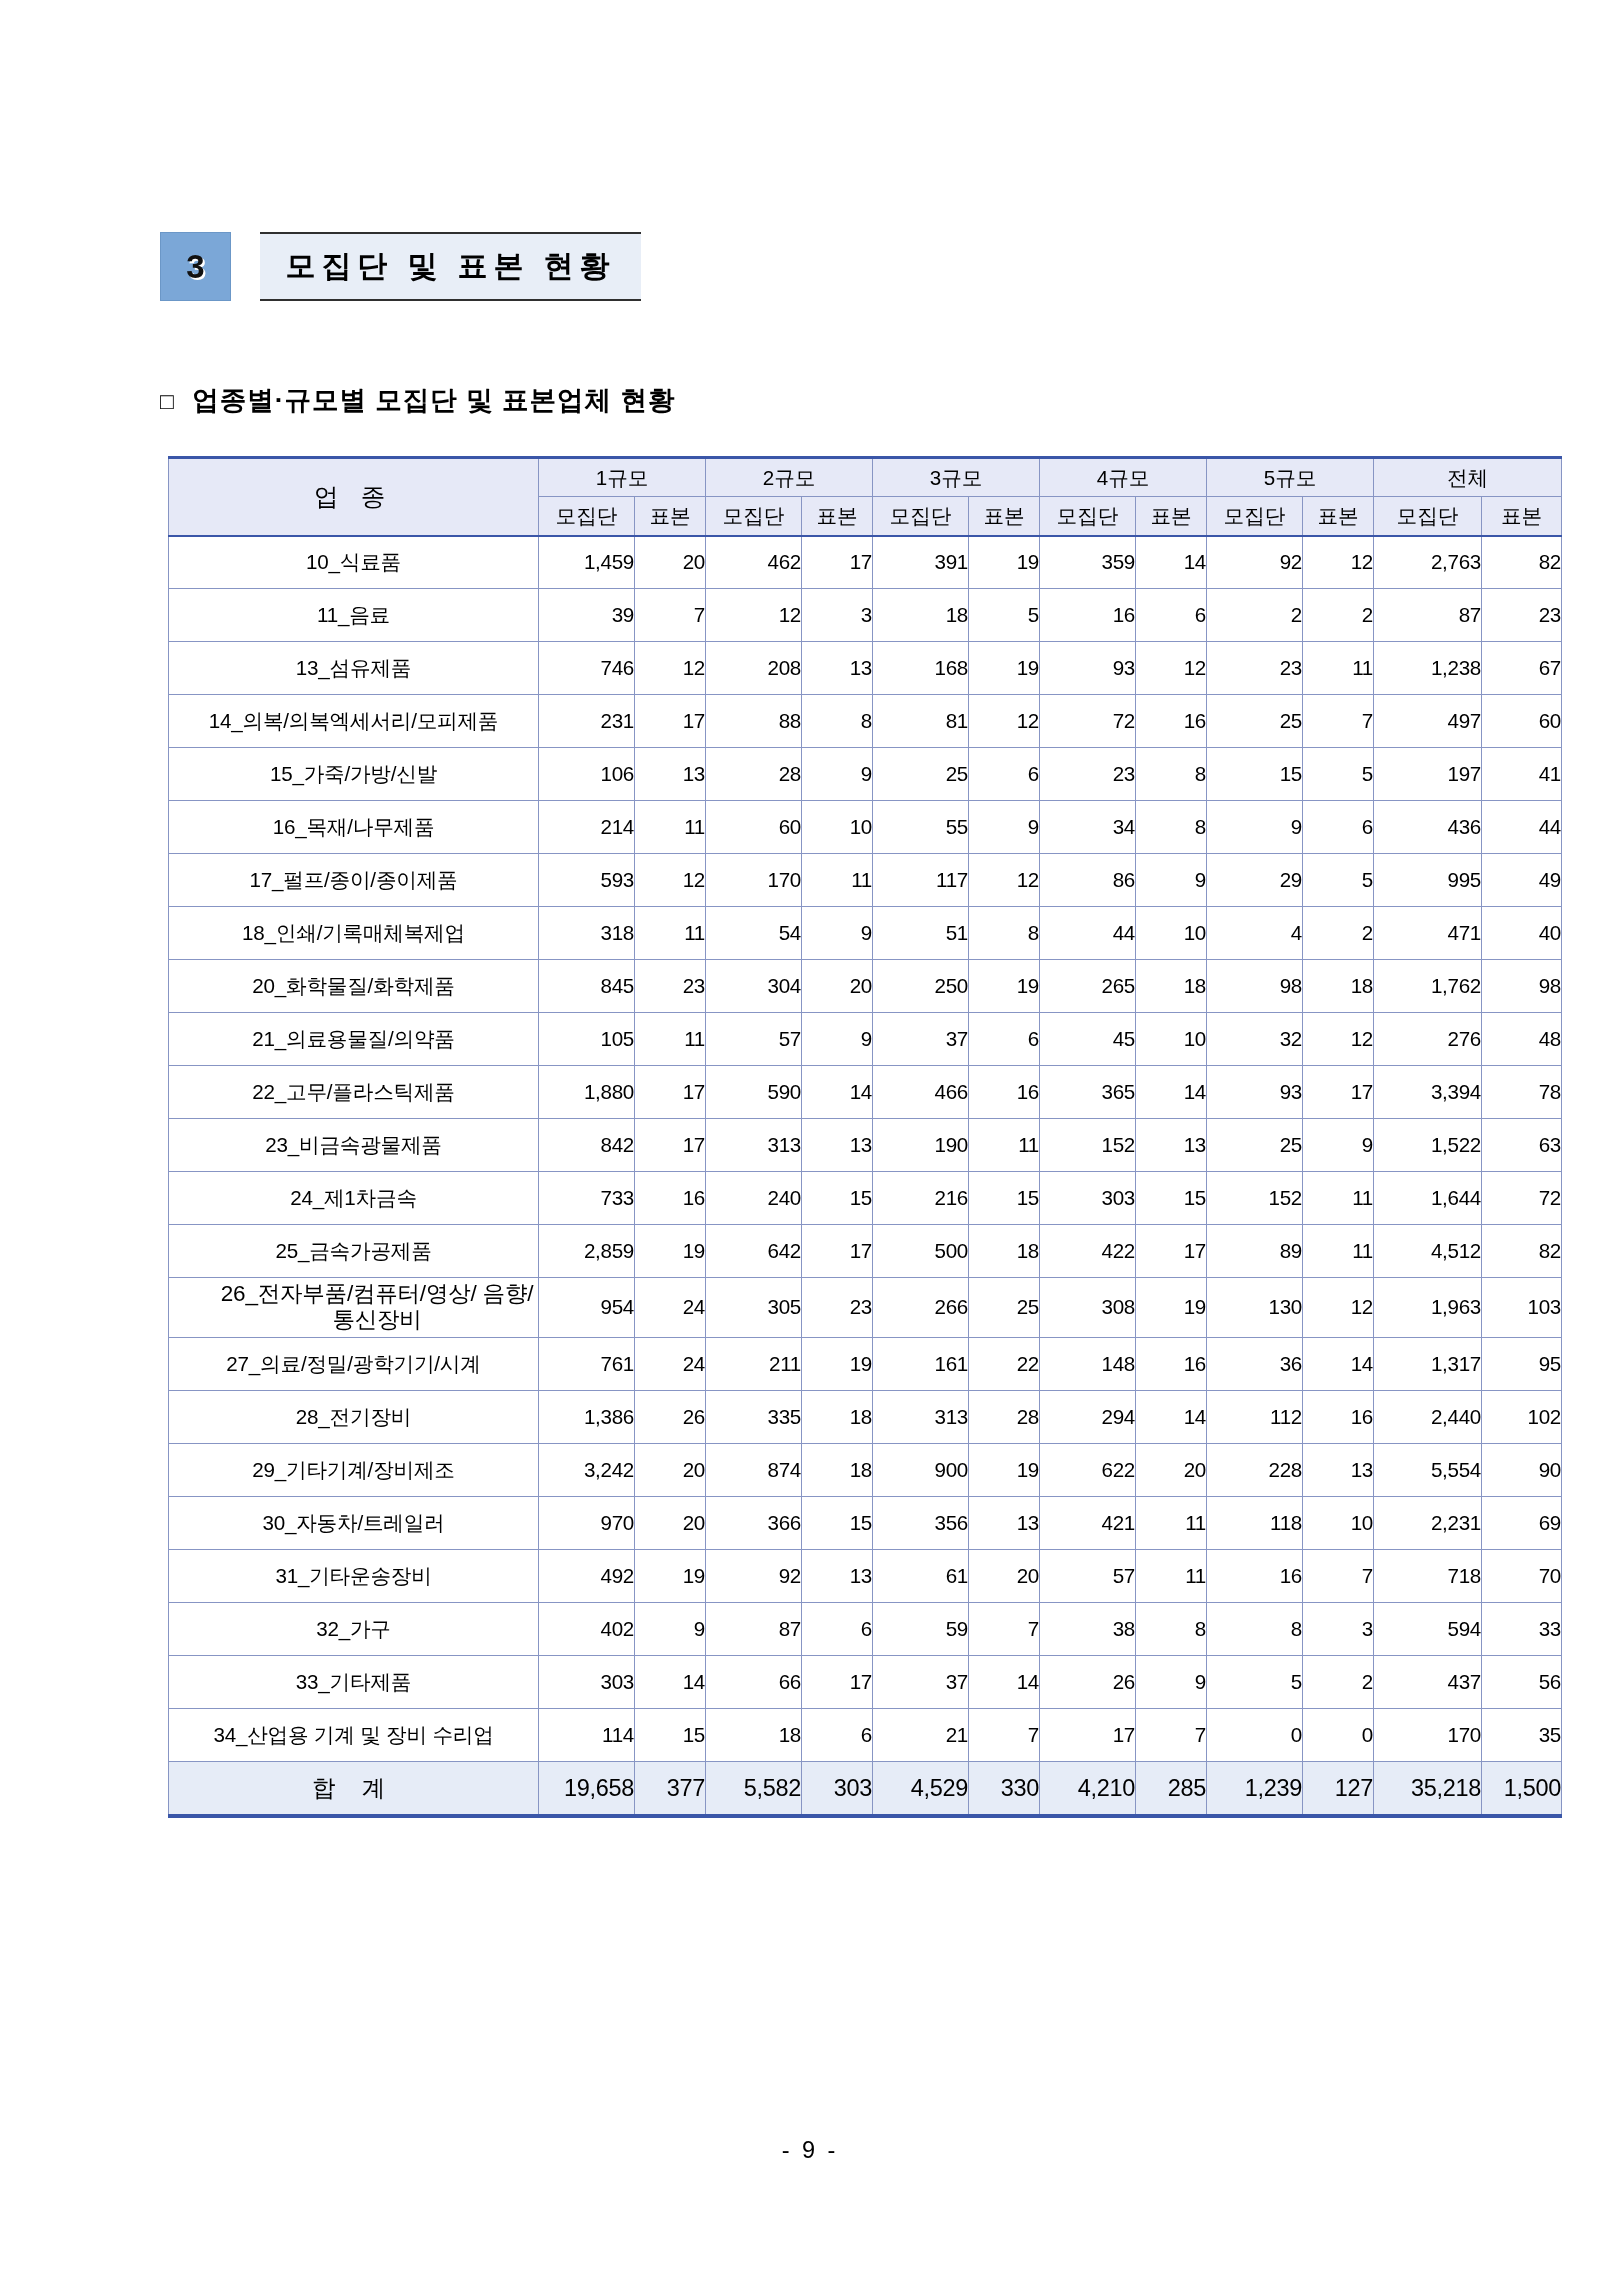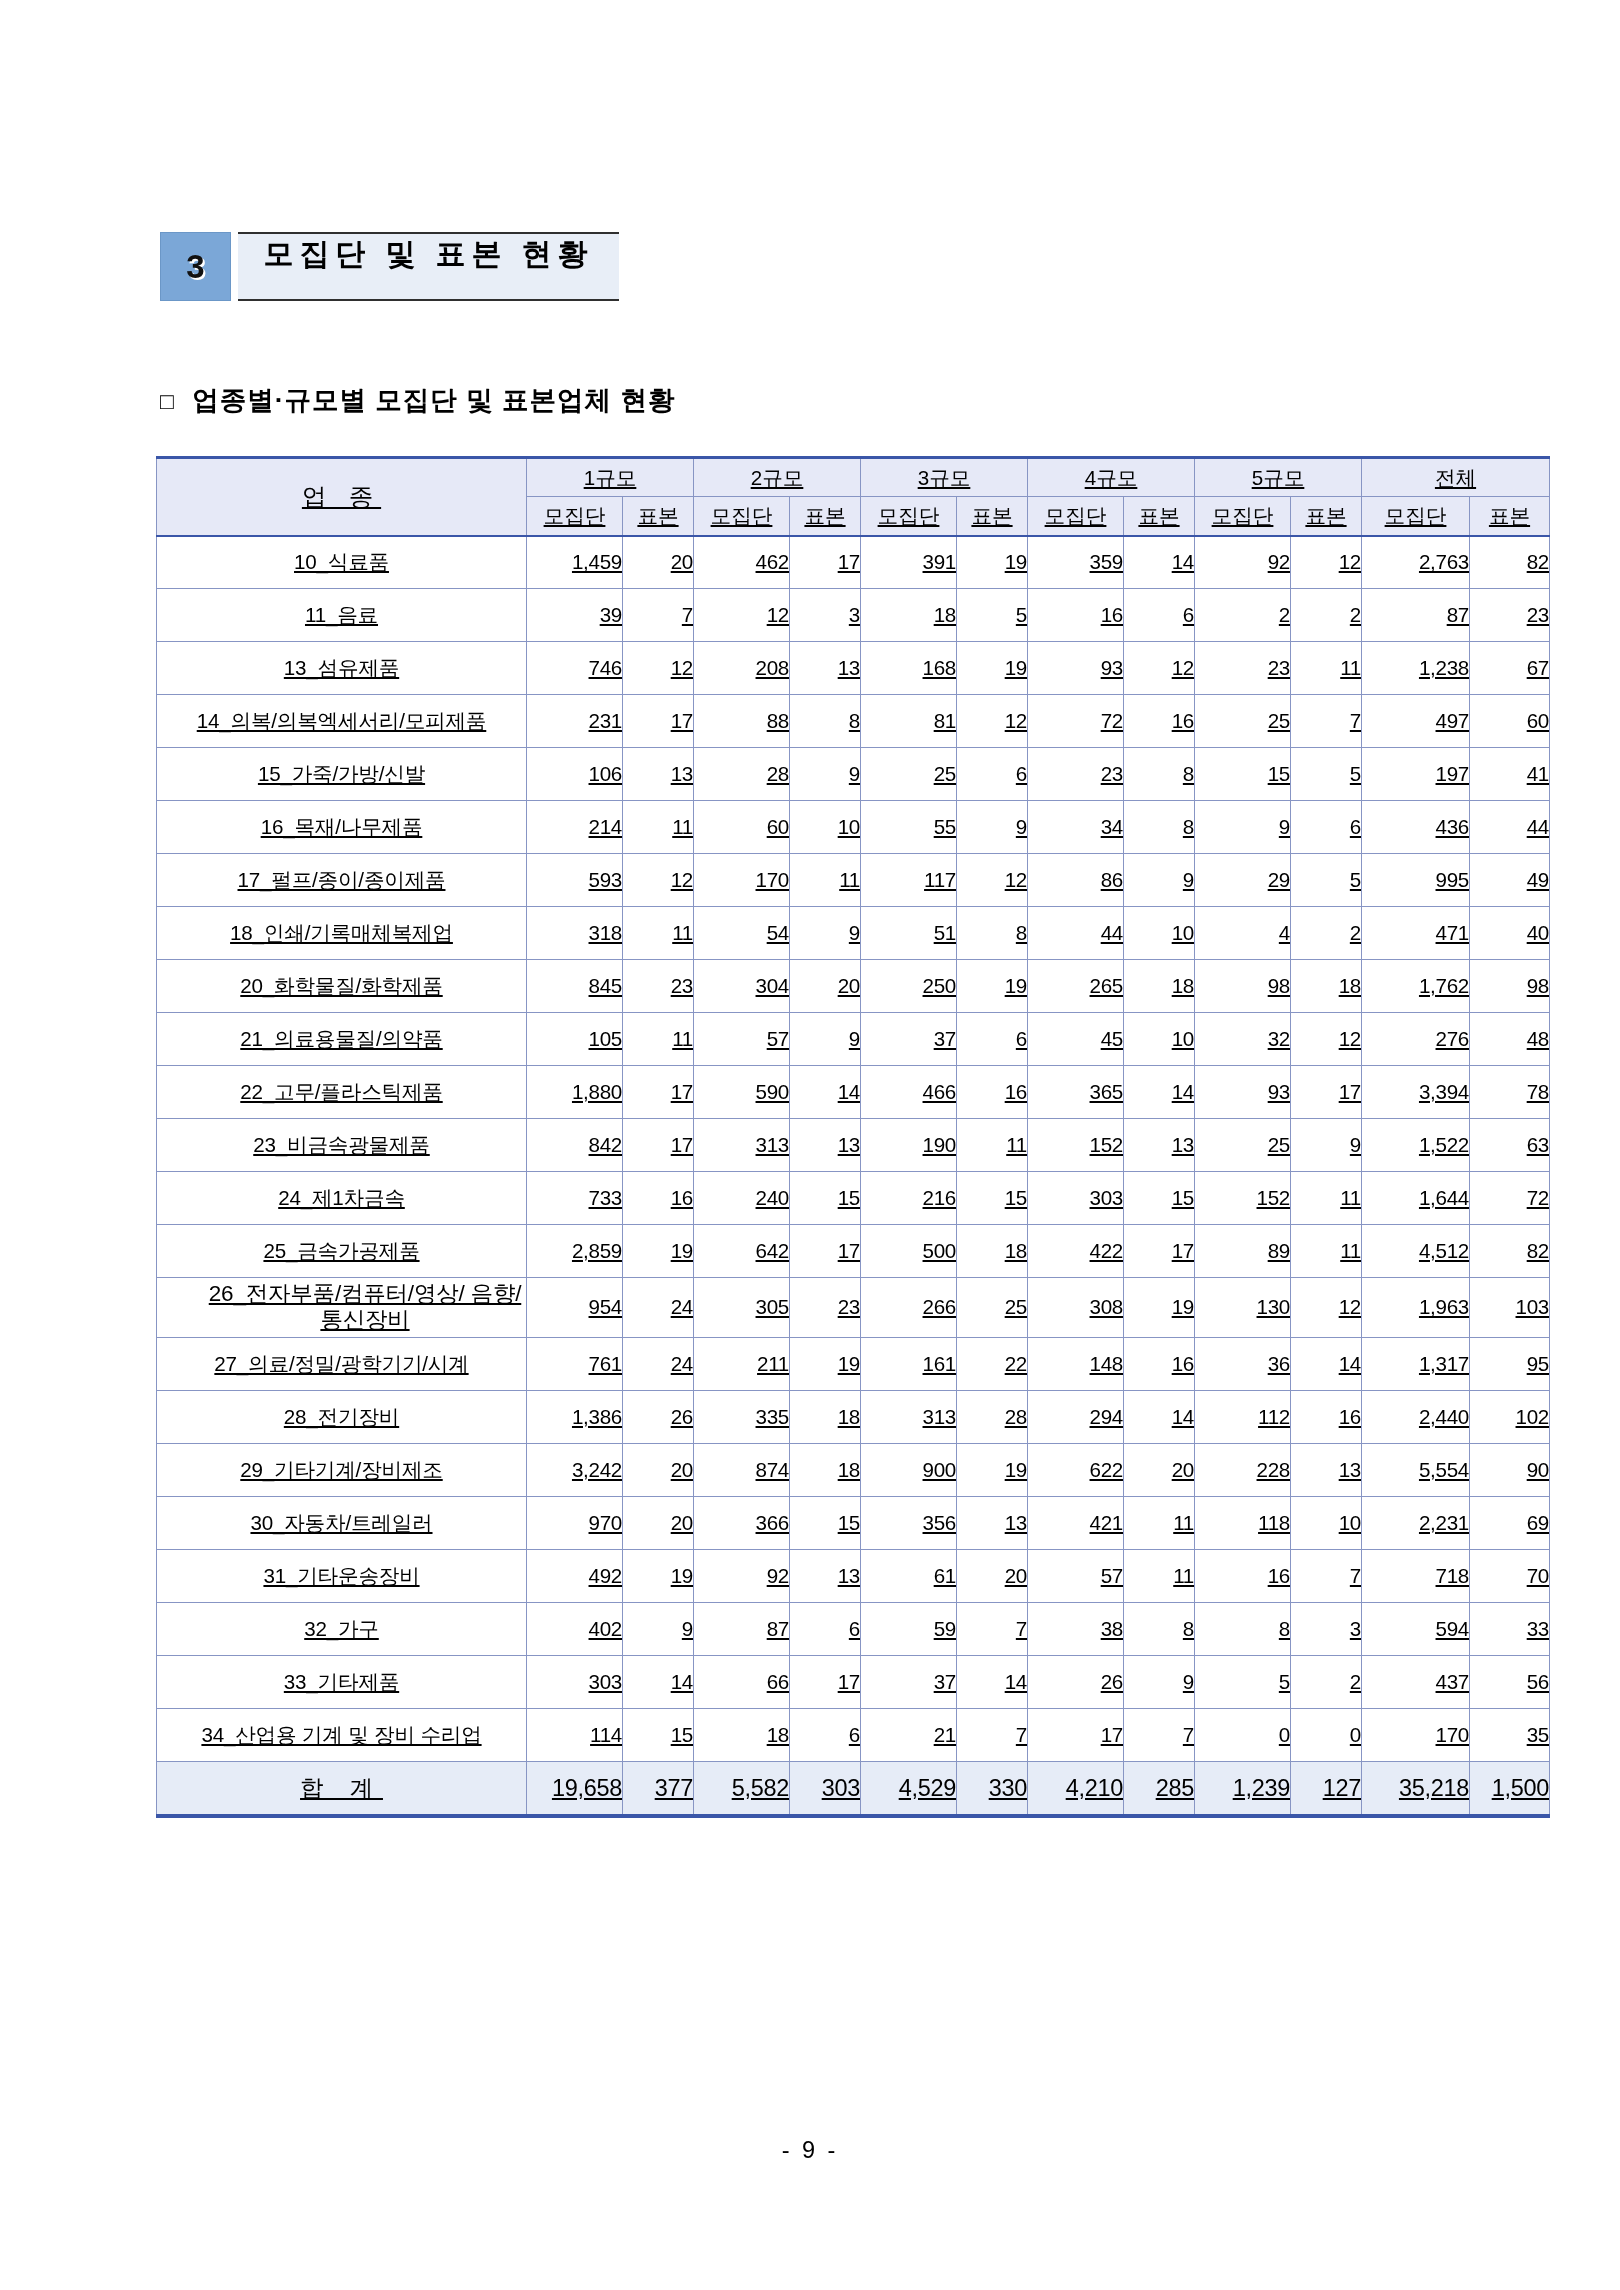--- a/index.html
+++ b/index.html
@@ -41,27 +41,27 @@
     display: flex;
     align-items: center;
     justify-content: center;
     font-size: 33px;
     font-weight: bold;
     color: #111111;
     text-shadow: 2px 2px 0 #ffffff;
     box-sizing: border-box;
   }
   .section-title-box {
-    margin-left: 7px;
+    margin-left: 29px;
     min-width: 372px;
     background: #e8eef7;
     border-top: 2px solid #2f2f2f;
     border-bottom: 2px solid #2f2f2f;
     display: flex;
-    align-items: flex-start;
+    align-items: center;
     justify-content: center;
     padding: 0 25.5px;
     box-sizing: border-box;
   }
   .section-title-text {
     font-size: 30px;
     font-weight: bold;
     letter-spacing: 5.9px;
     color: #000;
     white-space: nowrap;
@@ -81,24 +81,23 @@
     gap: 17.6px;
   }
   .subtitle-marker {
     font-size: 22.5px;
     line-height: 1;
   }
 
   
   .table-wrap {
     position: absolute;
-    left: 156px;
+    left: 168px;
     top: 456px;
     width: 1323px;
-    text-decoration: underline;
   }
   table.stat {
     border-collapse: collapse;
     width: 1323px;
     table-layout: fixed;
   }
   table.stat th, table.stat td {
     border: 1px solid #8795c4;
     font-size: 20.6px;
     padding: 0;

